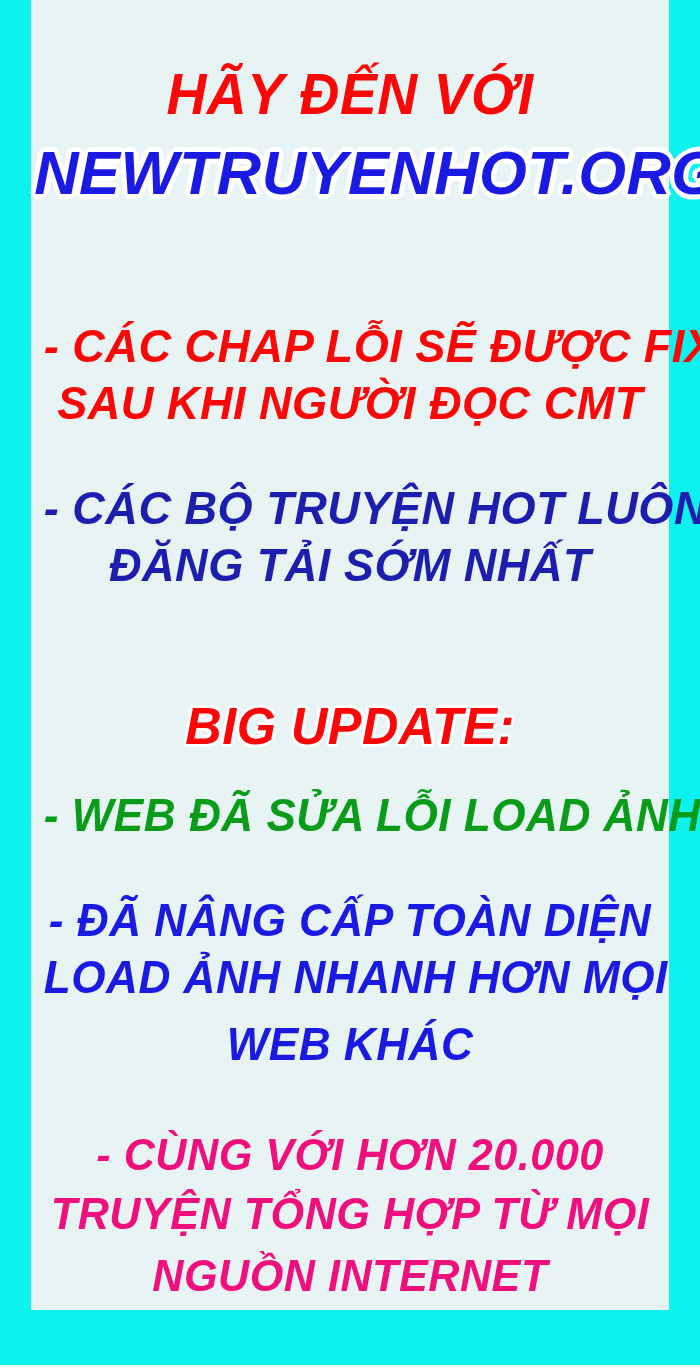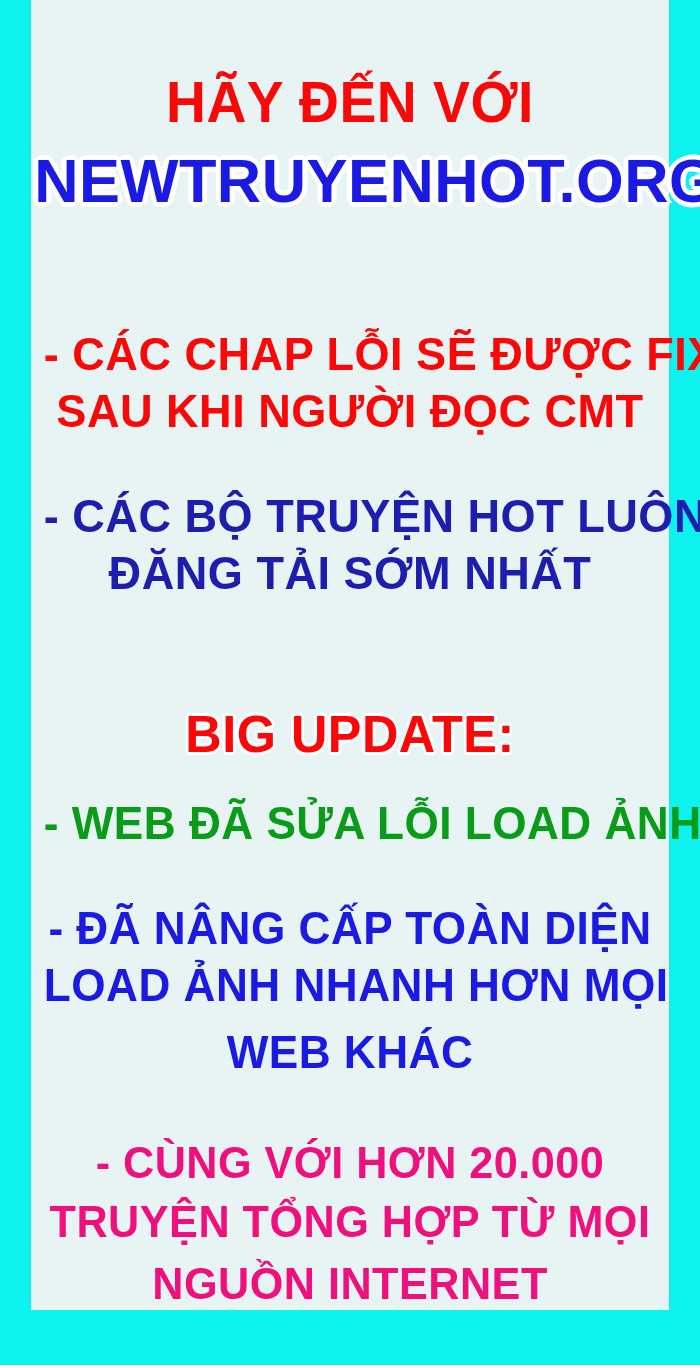--- a/index.html
+++ b/index.html
@@ -26,24 +26,25 @@
   .band-bottom { left: 0;   top: 1310px; width: 700px; height: 55px; }
   .band-white-foot {
     position: absolute;
     left: 0; top: 1365px; width: 700px; height: 3px;
     background: #ffffff;
   }
 
   .content {
     position: absolute;
     left: 31px;
-    top: 12px;
+    top: 4px;
     width: 638px;
     height: 1310px;
     box-sizing: border-box;
+    font-style: italic;
   }
 
   .line {
     position: absolute;
     left: 0;
     width: 100%;
     text-align: center;
     font-weight: 700;
     letter-spacing: 0.5px;
     white-space: nowrap;

